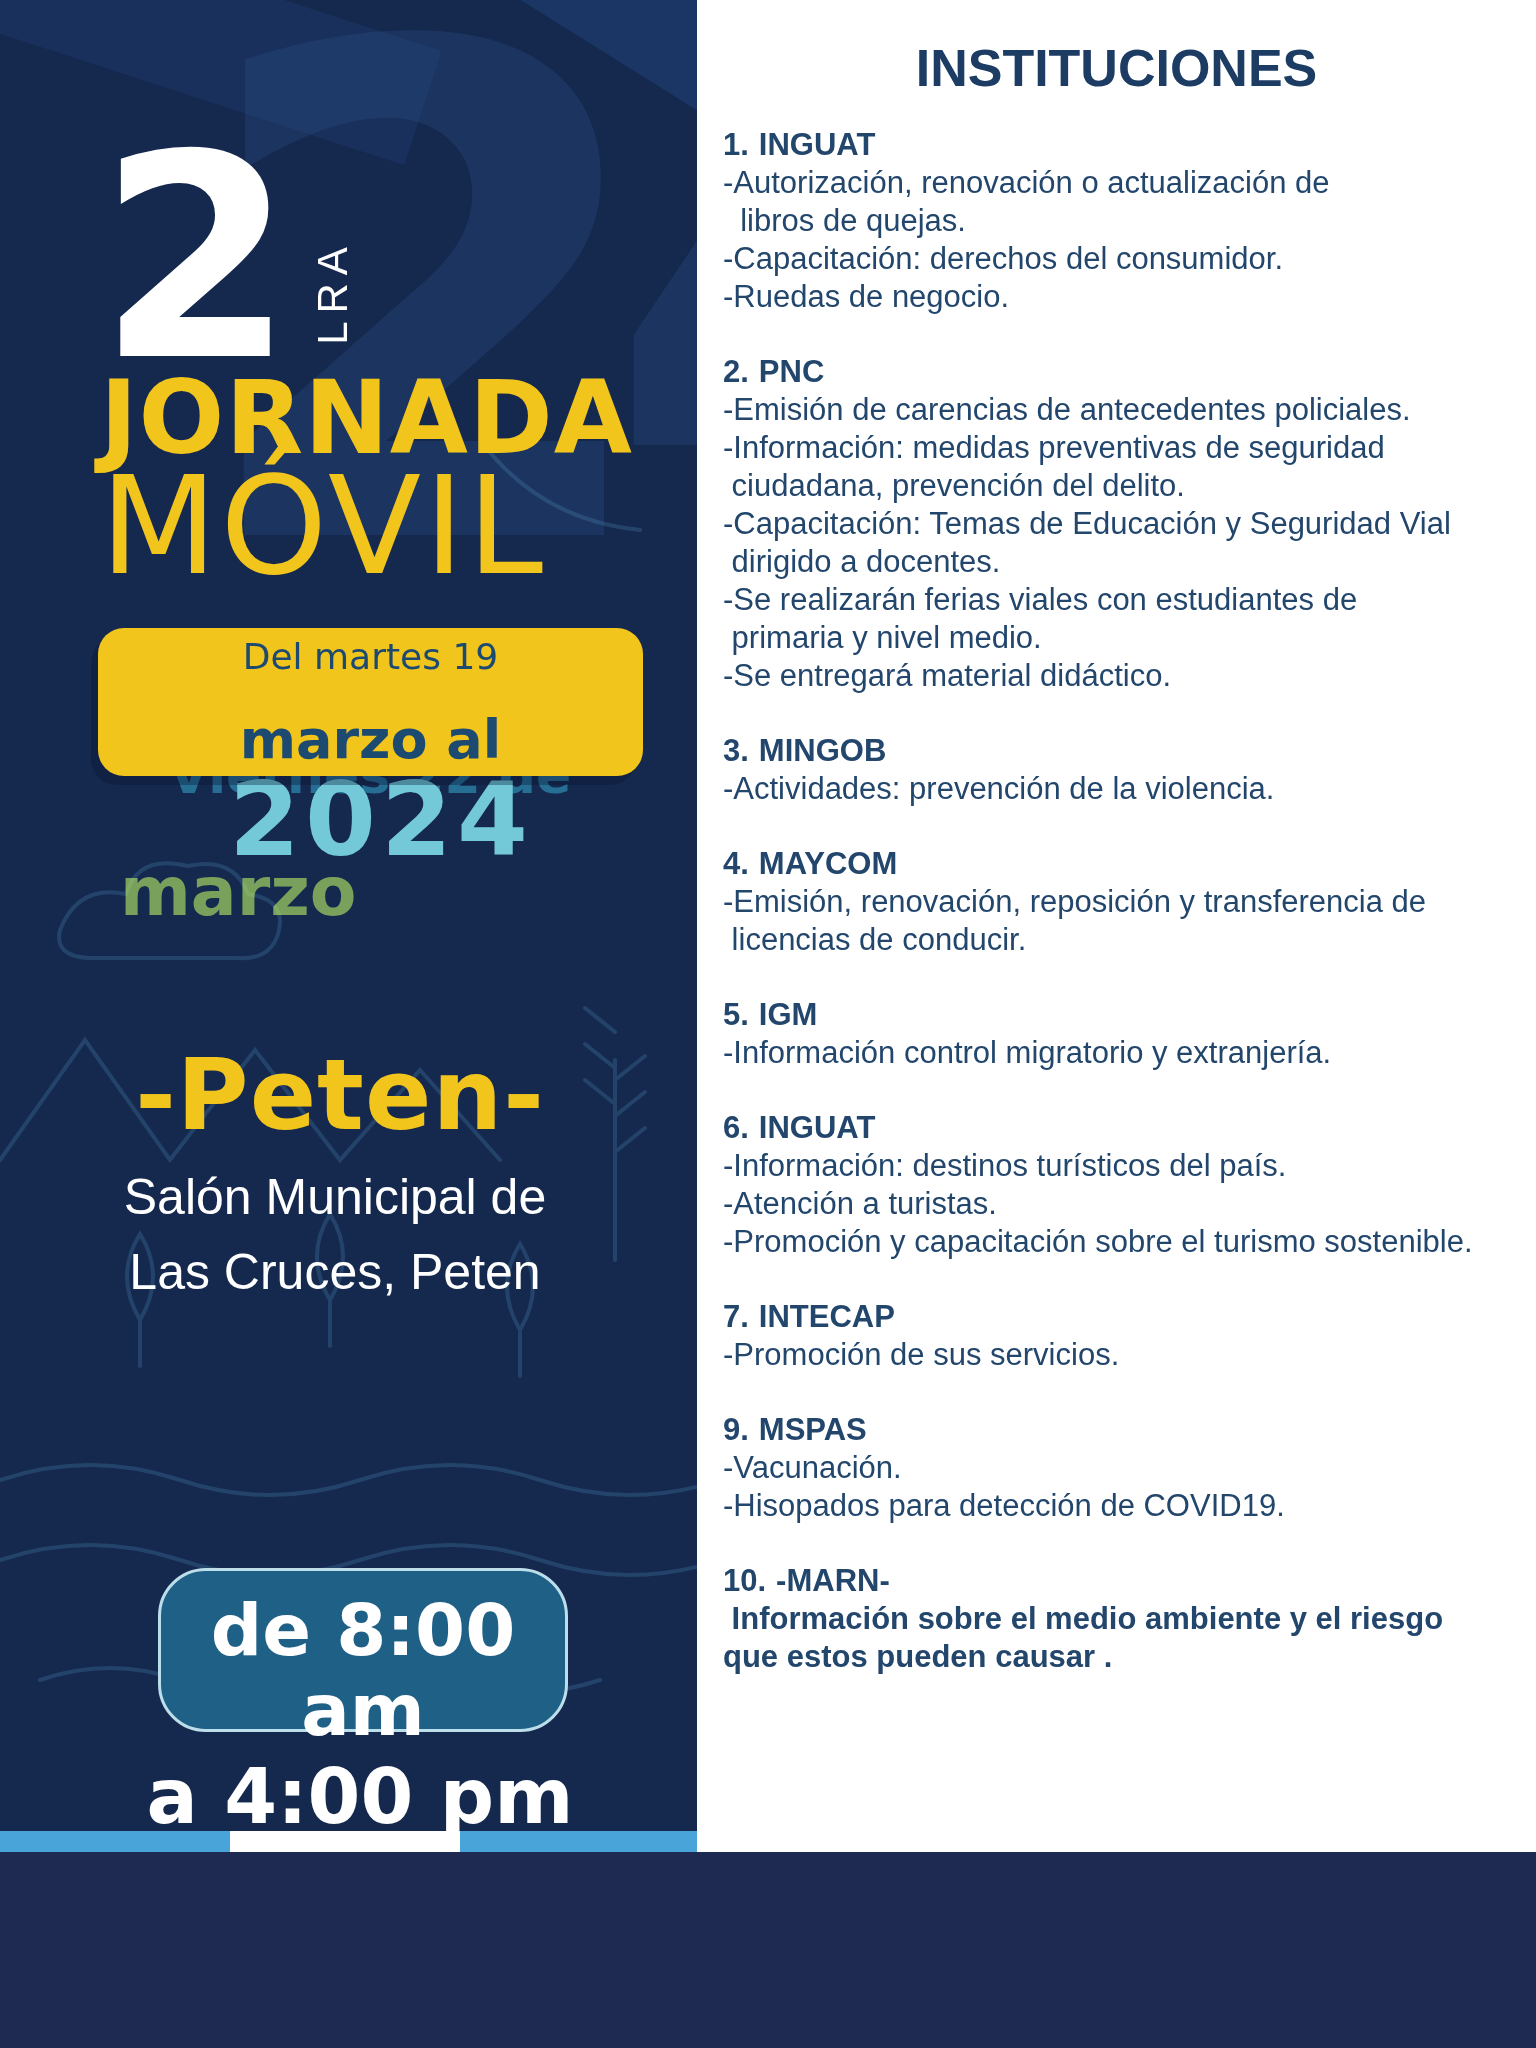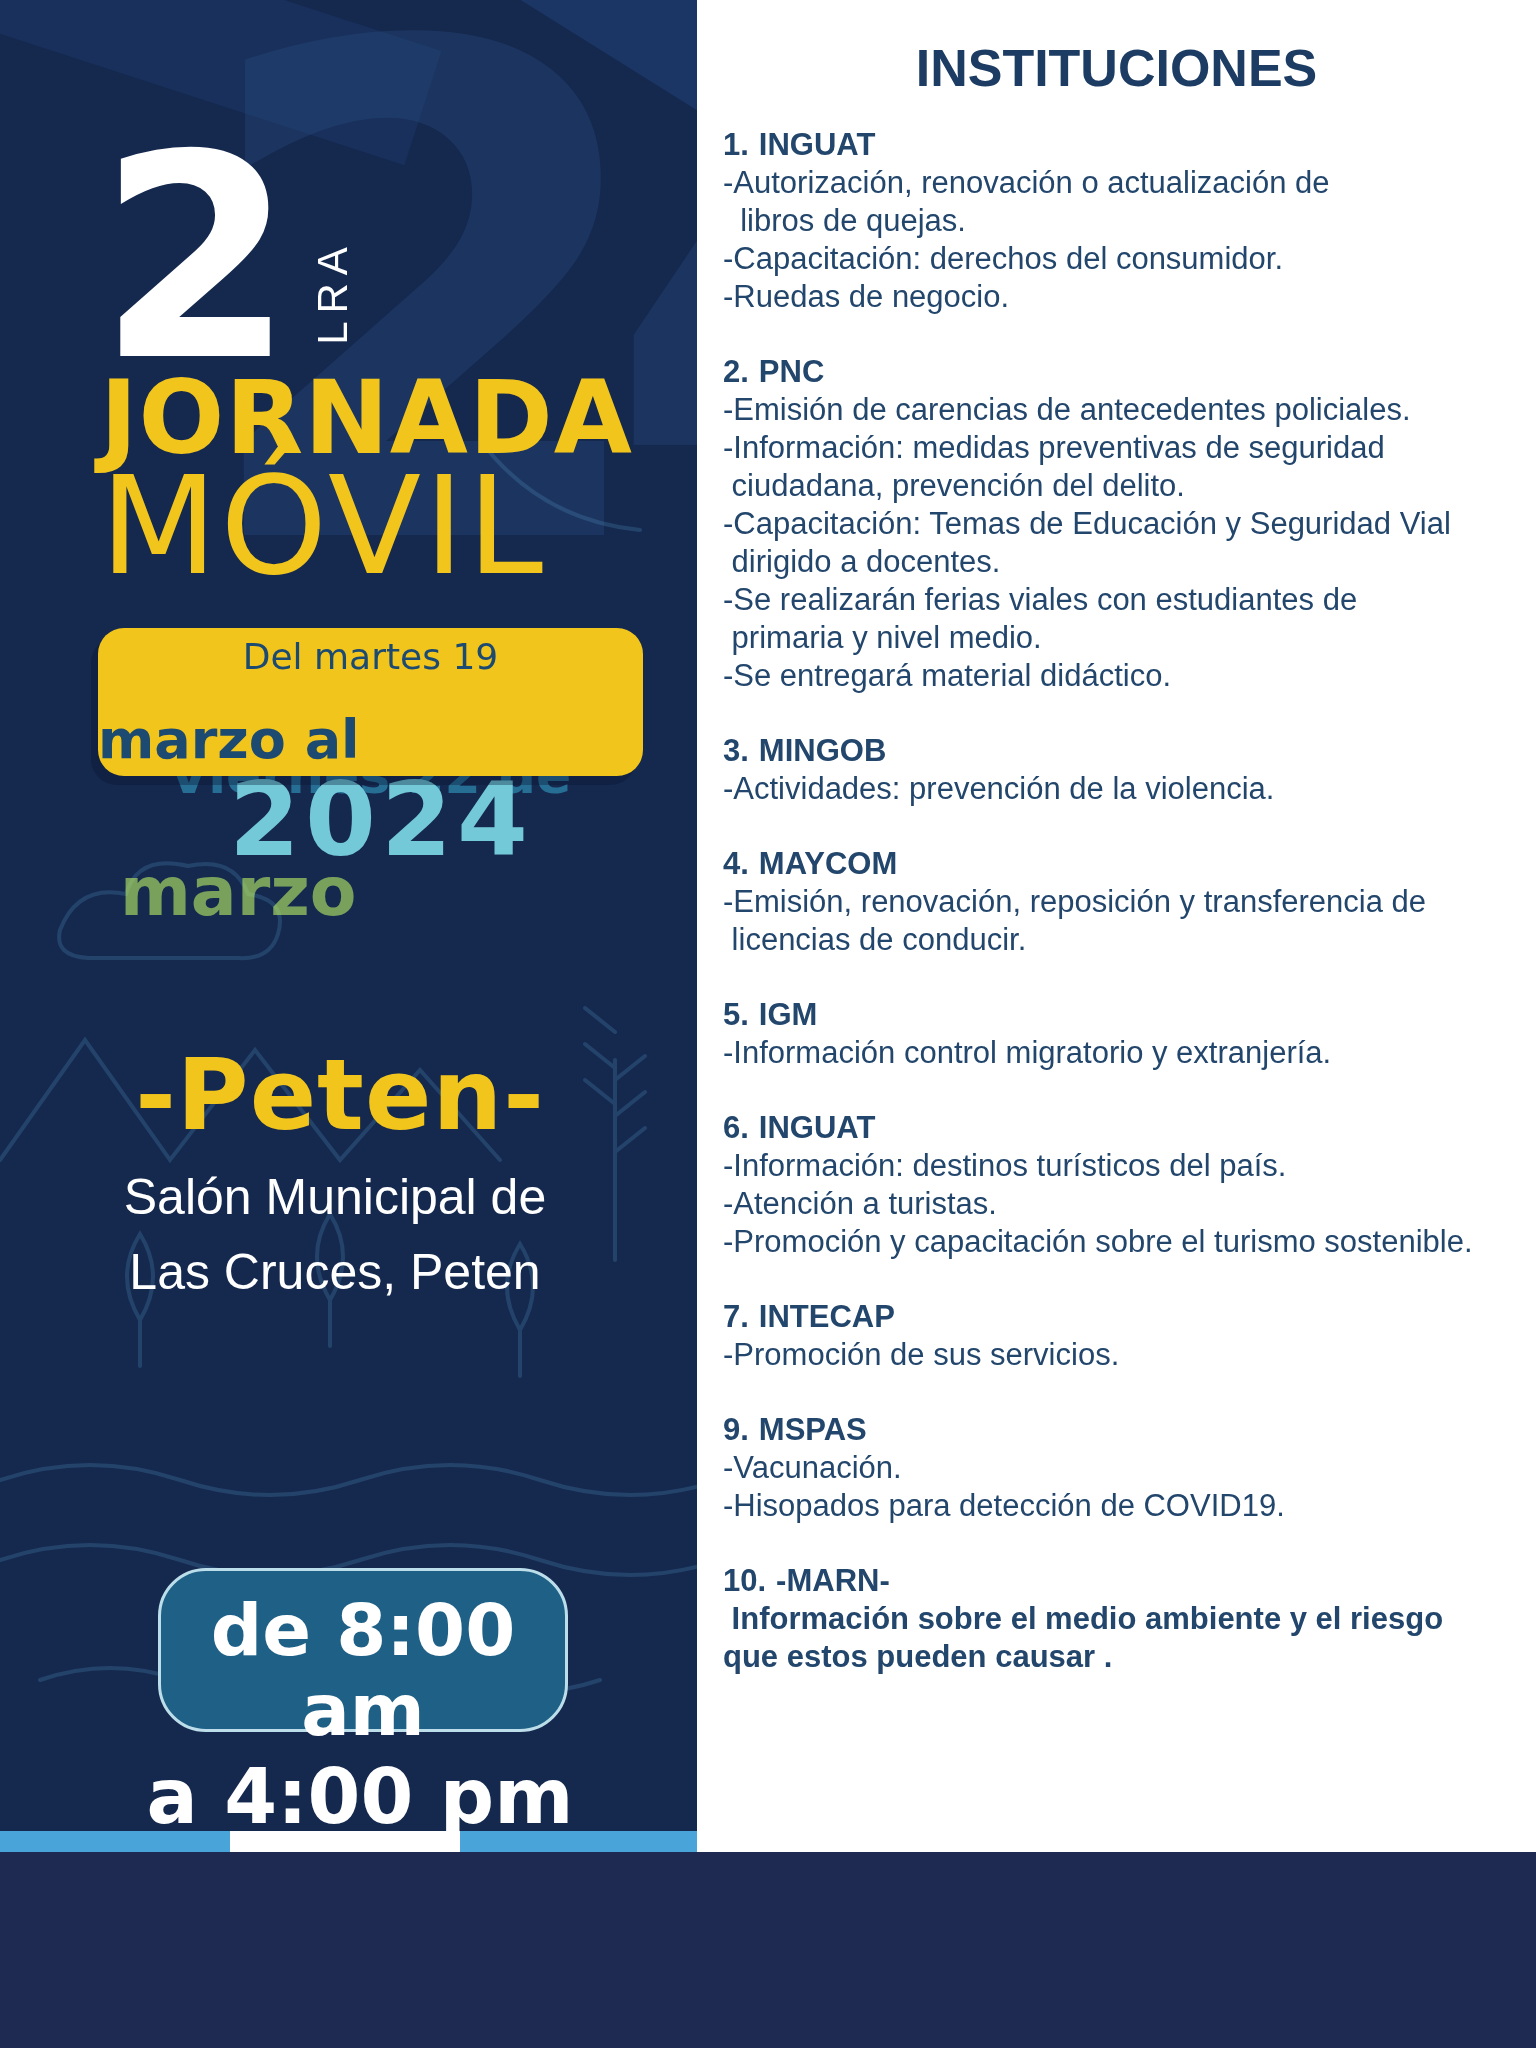--- a/index.html
+++ b/index.html
@@ -18,21 +18,21 @@
   .ordinal{position:absolute;left:258px;top:268px;width:150px;text-align:center;
            transform:rotate(-90deg);color:#ffffff;font-weight:300;font-size:42px;letter-spacing:8px;}
   .title1{position:absolute;left:100px;top:368px;font-family:"DejaVu Sans",sans-serif;
           font-weight:800;font-size:101px;line-height:1;color:#f2c51d;letter-spacing:1px;}
   .title2{position:absolute;left:100px;top:458px;font-family:"DejaVu Sans",sans-serif;
           font-weight:400;font-size:136px;line-height:1;color:#f2c51d;letter-spacing:3px;}
   .datebox{position:absolute;left:98px;top:628px;width:545px;height:148px;background:#f2c51d;
            border-radius:26px;box-shadow:-7px 9px 0 rgba(8,20,45,.35);}
   .datebox .l1{position:absolute;left:0;top:8px;width:100%;text-align:center;
                font-family:"DejaVu Sans",sans-serif;font-weight:400;font-size:36px;color:#1d4a70;}
-  .datebox .l2{position:absolute;left:0;top:80px;width:100%;text-align:left;
+  .datebox .l2{position:absolute;left:0;top:80px;width:100%;text-align:center;
                font-family:"DejaVu Sans",sans-serif;font-weight:700;font-size:54px;color:#1d4a70;}
   .ghost1{position:absolute;left:120px;top:745px;width:500px;text-align:center;
           font-family:"DejaVu Sans",sans-serif;font-weight:700;font-size:52px;color:#2e86ad;opacity:.75;}
   .ghost2{position:absolute;left:120px;top:852px;width:500px;text-align:left;
           font-family:"DejaVu Sans",sans-serif;font-weight:700;font-size:68px;color:#bef264;opacity:.6;}
   .year{position:absolute;left:131px;top:760px;width:500px;text-align:center;
         font-family:"DejaVu Sans",sans-serif;font-weight:800;font-size:102px;color:#74c9d9;letter-spacing:5px;}
   .peten{position:absolute;left:60px;top:1038px;width:560px;text-align:center;
          font-family:"DejaVu Sans",sans-serif;font-weight:800;font-size:98px;color:#f2c51d;letter-spacing:1px;}
   .venue{position:absolute;left:0px;top:1160px;width:670px;text-align:center;

